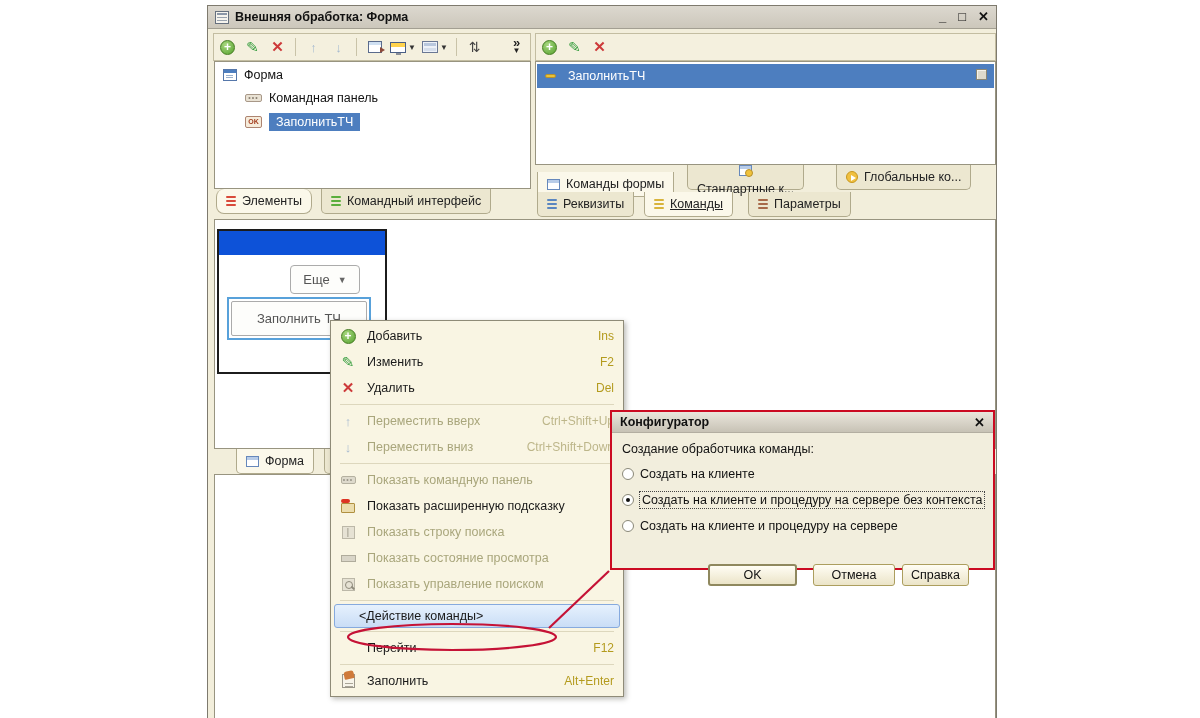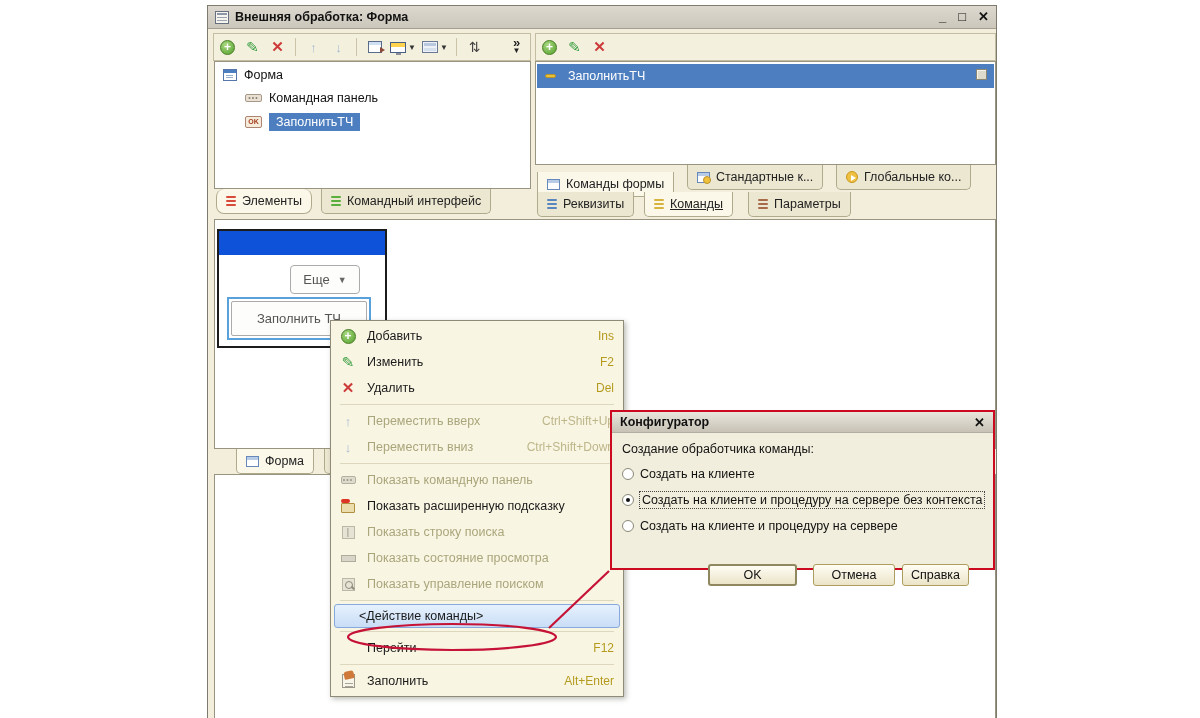--- a/index.html
+++ b/index.html
@@ -66,21 +66,21 @@
   .stack { width:10px; height:12px; position:relative; flex:0 0 auto; }
   .stack::before { content:""; position:absolute; left:0; top:0.5px; width:10px; height:2.5px; border-radius:1.5px;
                    background:var(--c); box-shadow:0 4px 0 var(--c), 0 8px 0 var(--c); }
   .w-ico { width:13px; height:11px; border:1px solid #6688bb; background:#fff; position:relative; flex:0 0 auto; }
   .w-ico::before { content:""; position:absolute; left:0; top:0; right:0; height:3px; background:#b8cce8; }
   .w-ico.gear::after { content:""; position:absolute; right:-2px; bottom:-2px; width:6px; height:6px; border-radius:50%; background:#f0c23c; border:1px solid #b8912c; }
   .g-ico { width:12px; height:12px; border-radius:50%; background:#f0c040; border:1px solid #c89820; position:relative; flex:0 0 auto; }
   .g-ico::after { content:""; position:absolute; left:4px; top:3px; border-left:5px solid #fff; border-top:3px solid transparent; border-bottom:3px solid transparent; }
 
   
-  .form-mock { position:absolute; left:9px; top:223px; width:170px; height:119px; background:#fff; border:2px solid #1c1c1c; }
+  .form-mock { position:absolute; left:9px; top:223px; width:170px; height:145px; background:#fff; border:2px solid #1c1c1c; }
   .form-mock .fm-title { position:absolute; left:0; top:0; right:0; height:24px; background:#0d52d8; }
   .btn-more { position:absolute; left:71px; top:34px; width:70px; height:29px; background:#fdfdfb; border:1px solid #ababab;
               border-radius:4px; font-size:13px; color:#555; display:flex; align-items:center; justify-content:center; gap:6px; }
   .btn-more .caret { font-size:9px; color:#666; }
   .btn-fill-wrap { position:absolute; left:8px; top:66px; width:144px; height:43px; border:2px solid #58a1da; background:#fff; padding:2px; }
   .btn-fill { width:100%; height:100%; background:#fdfdfb; border:1px solid #ababab; border-radius:2px;
               font-size:13px; color:#555; display:flex; align-items:center; justify-content:center; }
 
   
   .menu { position:absolute; left:330px; top:320px; width:294px; background:#f9f5e3; border:1px solid #8f8b78;
@@ -207,21 +207,21 @@
       <span class="dash-ico"></span>
       <span>ЗаполнитьТЧ</span>
     </div>
     <span class="row-check"></span>
   </div>
 
   <div class="tab active" style="left:329px; top:166px;">
     <span class="w-ico"></span>
     <span>Команды формы</span>
   </div>
-  <div class="tab" style="left:479px; top:159px;">
+  <div class="tab" style="left:479px; top:159px;flex-direction:column;">
     <span class="w-ico gear"></span>
     <span>Стандартные к...</span>
   </div>
   <div class="tab" style="left:628px; top:159px;">
     <span class="g-ico"></span>
     <span>Глобальные ко...</span>
   </div>
 
   <div class="tab" style="left:329px; top:186px;">
     <span class="stack" style="--c:#5a86c0;"></span>

